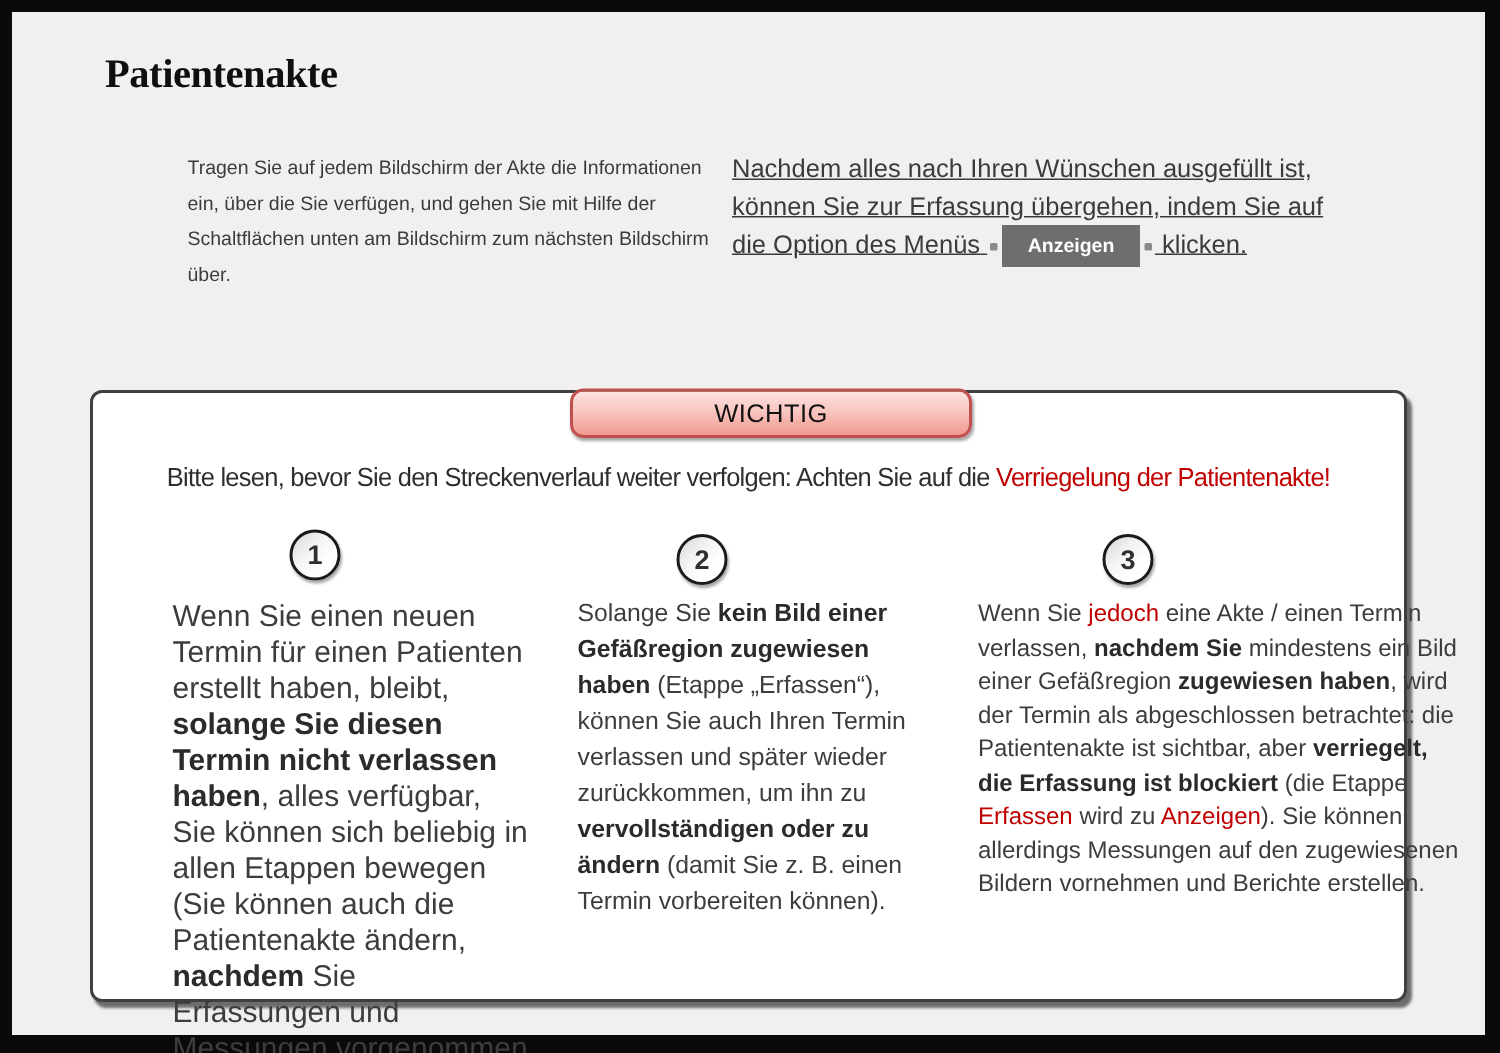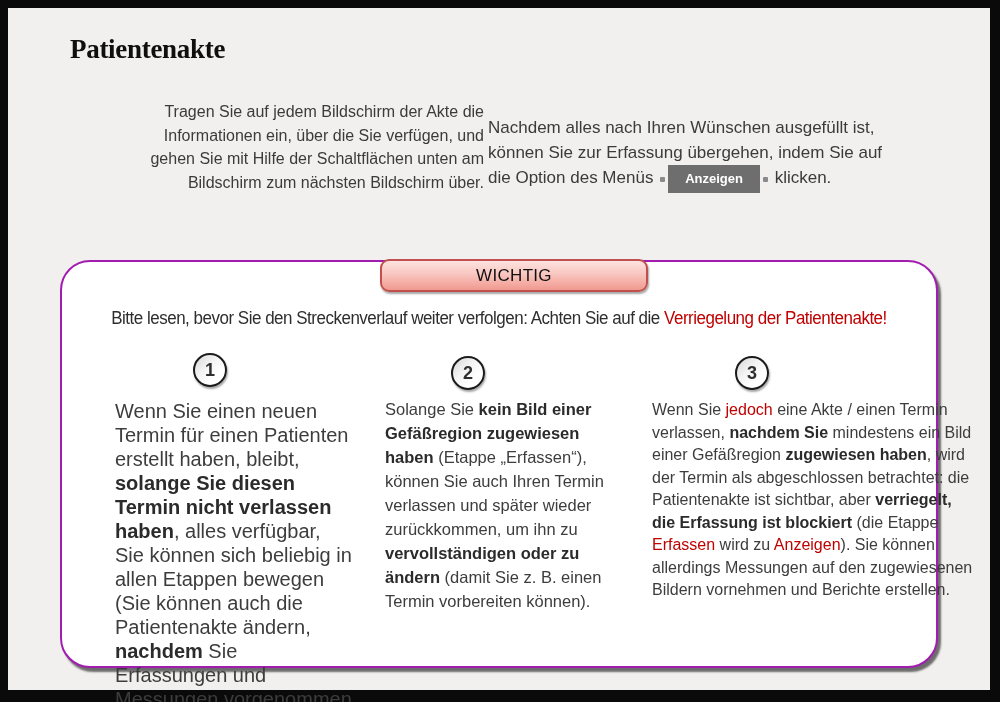--- a/index.html
+++ b/index.html
@@ -25,34 +25,34 @@
     left: 62px; top: 26px;
     font-size: 27px;
     font-weight: bold;
     color: #0f0f0f;
     letter-spacing: -0.3px;
     font-family: Liberation Serif, serif;
   }
 
   .intro-left {
     position: absolute;
-    left: 128px; top: 92px;
+    left: 117px; top: 92px;
     width: 348px;
-    font-size: 16px;
+    font-size: 13px;
     line-height: 23.5px;
     color: #3b3b3b;
-    text-align: right;
   }
   .intro-right {
     position: absolute;
-    left: 480px; top: 107px;
+    left: 480px; top: 92px;
     width: 402px;
     font-size: 17px;
     line-height: 25px;
     color: #3b3b3b;
+    text-decoration: underline;
   }
   .handle-dot {
     display: inline-block;
     width: 5px; height: 5px;
     background: #8a8a8a;
     border-radius: 1px;
     vertical-align: middle;
     margin: 0 2px;
   }
   .anzeigen-btn {
@@ -67,22 +67,22 @@
     margin: 0 1px;
     vertical-align: middle;
     cursor: pointer;
   }
 
   .important-box {
     position: absolute;
     left: 52px; top: 252px;
     width: 878px; height: 408px;
     background: #ffffff;
-    border: 2px solid #a21caf;
-    border-radius: 30px;
+    border: 2px solid #404040;
+    border-radius: 8px;
     box-shadow: 3px 4px 2px rgba(0,0,0,0.55);
   }
 
   .wichtig-badge {
     position: absolute;
     left: 372px; top: 251px;
     width: 268px; height: 33px;
     border: 2px solid #c0504d;
     border-radius: 9px;
     background: linear-gradient(to bottom, #fde3e0 0%, #f9c6c0 45%, #f0998f 100%);

